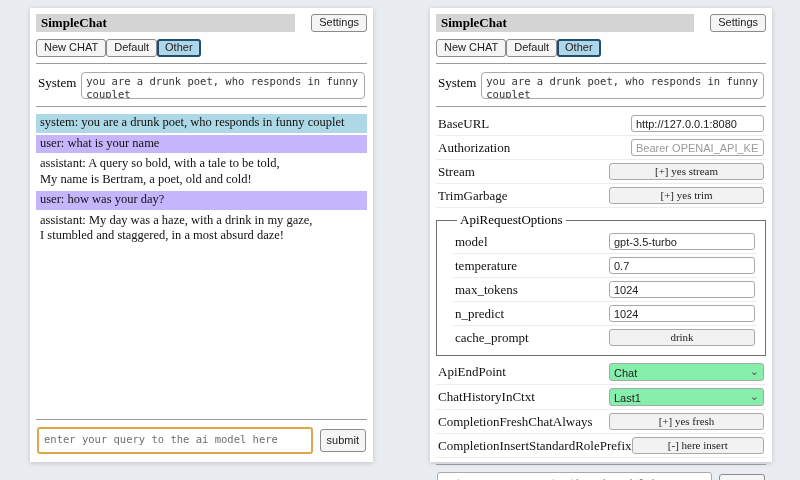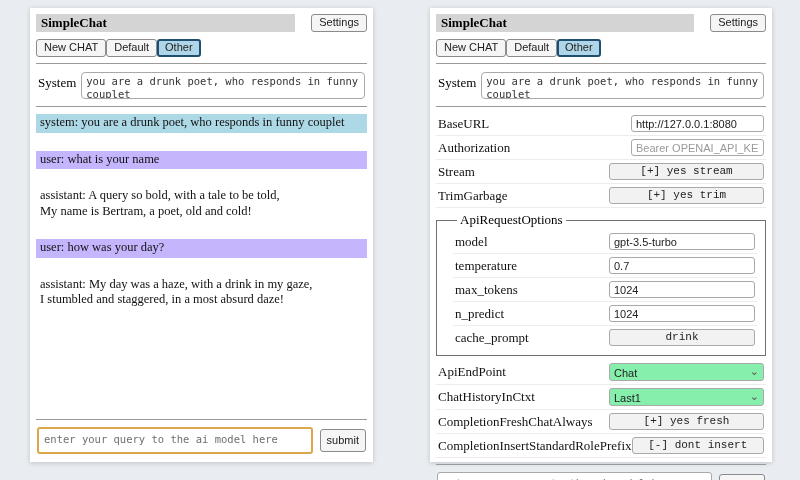--- a/index.html
+++ b/index.html
@@ -69,21 +69,21 @@
     color:#333;
     overflow:hidden;
   }
 
   
   .messages { margin-top:2px; }
   .msg {
     font-size:12.5px;
     line-height:15.5px;
     padding:1px 4px 2px 4px;
-    margin-bottom:18px;
+    margin-bottom:2px;
     white-space:pre-line;
     color:#111;
   }
   .msg.system { background:#add8e6; }
   .msg.user { background:#c4b5fd; }
   .msg.assistant { background:#ffffff; }
 
   .spacer { flex:1; }
 
   
@@ -120,21 +120,21 @@
     font-family:"Liberation Sans", sans-serif;
     font-size:11px;
     padding:1px 4px;
     border:1px solid #a9a9a9;
     border-radius:3px;
     color:#222;
   }
   input.txt::placeholder { color:#9a9a9a; opacity:1; }
   .setbtn {
     width:155px;
-    font-family:Liberation Mono, monospace;
+    font-family:Liberation Serif, serif;
     font-size:11px;
     background:#f2f2f2;
     border:1px solid #a9a9a9;
     border-radius:3px;
     padding:1px 0 2px 0;
     text-align:center;
     color:#222;
     cursor:pointer;
   }
   .fakeselect {
@@ -274,21 +274,21 @@
       <span>Last1</span>
       <span class="chev">⌄</span>
     </div>
   </div>
   <div class="srow">
     <span class="slbl">CompletionFreshChatAlways</span>
     <button class="setbtn ctrl">[+] yes fresh</button>
   </div>
   <div class="srow">
     <span class="slbl">CompletionInsertStandardRolePrefix</span>
-    <button class="setbtn ctrl">[-] dont insert</button>
+    <button class="setbtn ctrl">[-] here insert</button>
   </div>
 
   <div class="spacer"></div>
   <hr class="sep">
   <div class="queryrow">
     <textarea spellcheck="false" placeholder="enter your query to the ai model here" style=""></textarea>
     <button class="btn">submit</button>
   </div>
 </div>
 

